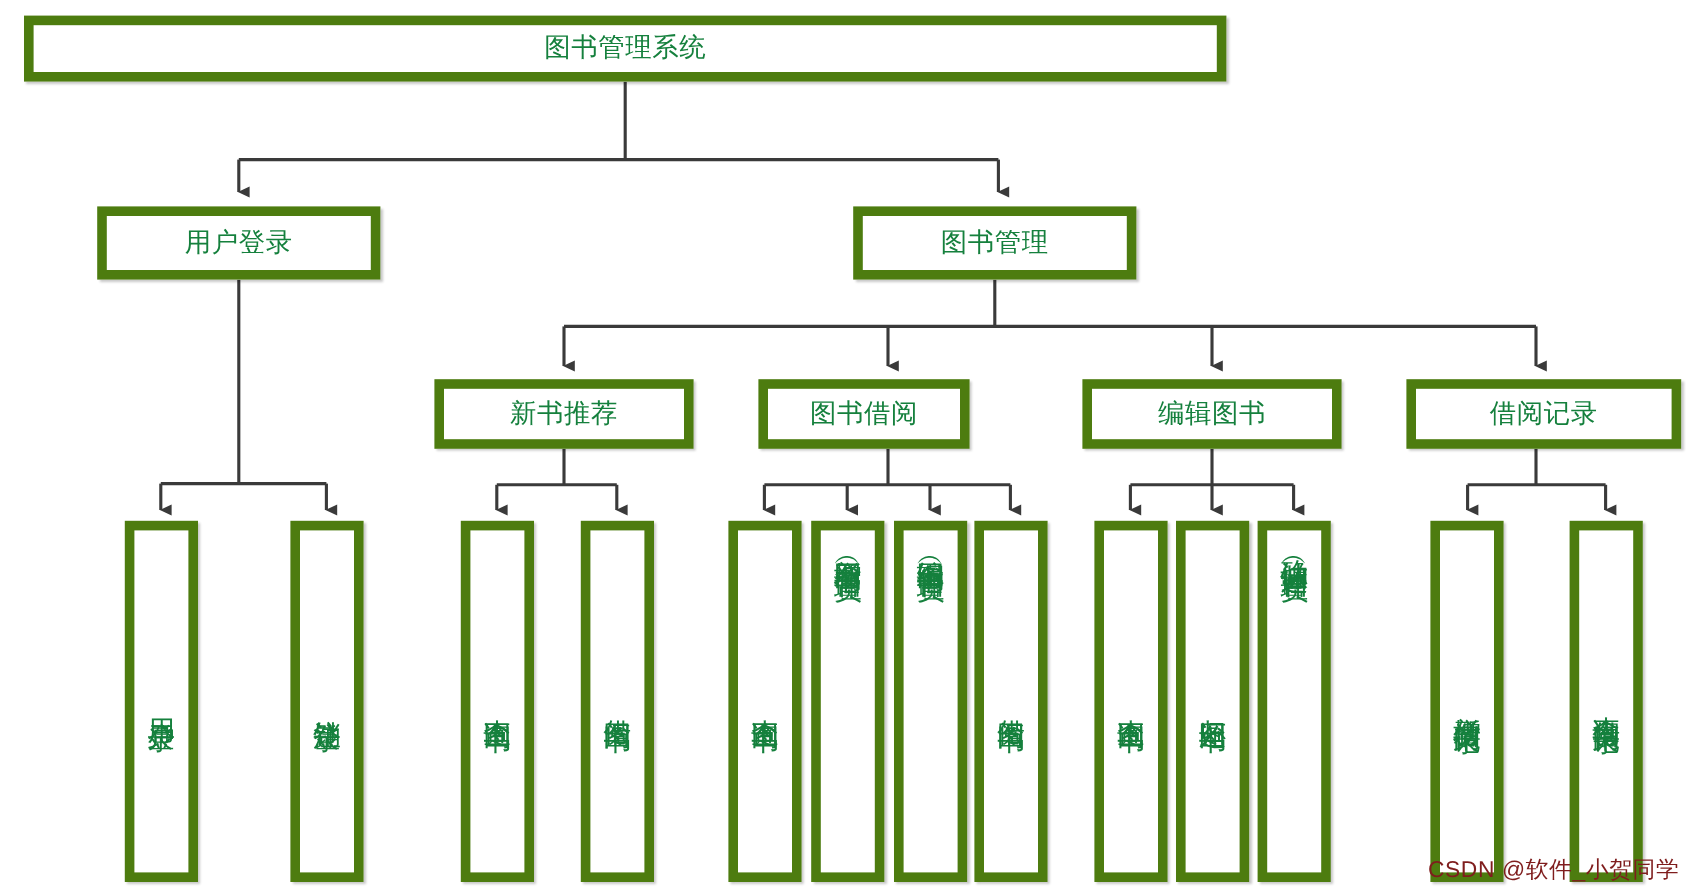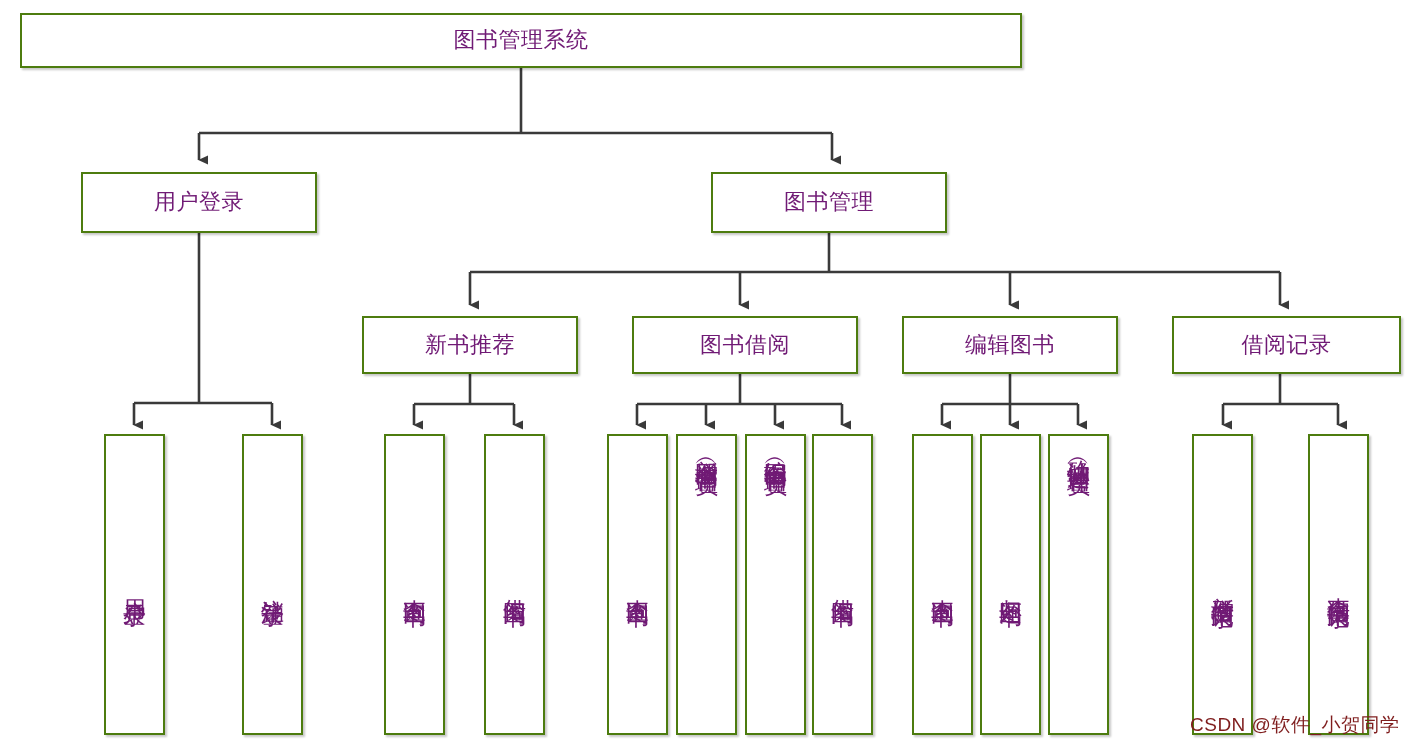--- a/index.html
+++ b/index.html
@@ -22,26 +22,26 @@
     left: 0;
     top: 0;
     width: 1405px;
     height: 747px;
     pointer-events: none;
   }
   .node {
     position: absolute;
     box-sizing: border-box;
     background: #ffffff;
-    border: 2px solid #4d7c0f;
+    border: 8px solid #4d7c0f;
     box-shadow: 2px 2px 2px rgba(0,0,0,0.22);
     display: flex;
     align-items: center;
     justify-content: center;
-    color: #701a75;
+    color: #15803d;
   }
   .node .label {
     text-align: center;
     line-height: 1.12;
     white-space: pre;
   }
   .node.horiz .label {
     font-size: 22px;
     letter-spacing: 0.5px;
   }
@@ -133,21 +133,21 @@
   <div class="node horiz" style="left:81px; top:172px; width:236px; height:61px;">
     <span class="label">用户登录</span>
   </div>
   <div class="node horiz" style="left:711px; top:172px; width:236px; height:61px;">
     <span class="label">图书管理</span>
   </div>
 
   <div class="node horiz" style="left:362px; top:316px; width:216px; height:58px;">
     <span class="label">新书推荐</span>
   </div>
-  <div class="node horiz" style="left:632px; top:316px; width:226px; height:58px;">
+  <div class="node horiz" style="left:632px; top:316px; width:176px; height:58px;">
     <span class="label">图书借阅</span>
   </div>
   <div class="node horiz" style="left:902px; top:316px; width:216px; height:58px;">
     <span class="label">编辑图书</span>
   </div>
   <div class="node horiz" style="left:1172px; top:316px; width:229px; height:58px;">
     <span class="label">借阅记录</span>
   </div>
 
   <div class="node vert center" style="left:104px; top:434px; width:61px; height:301px;">

